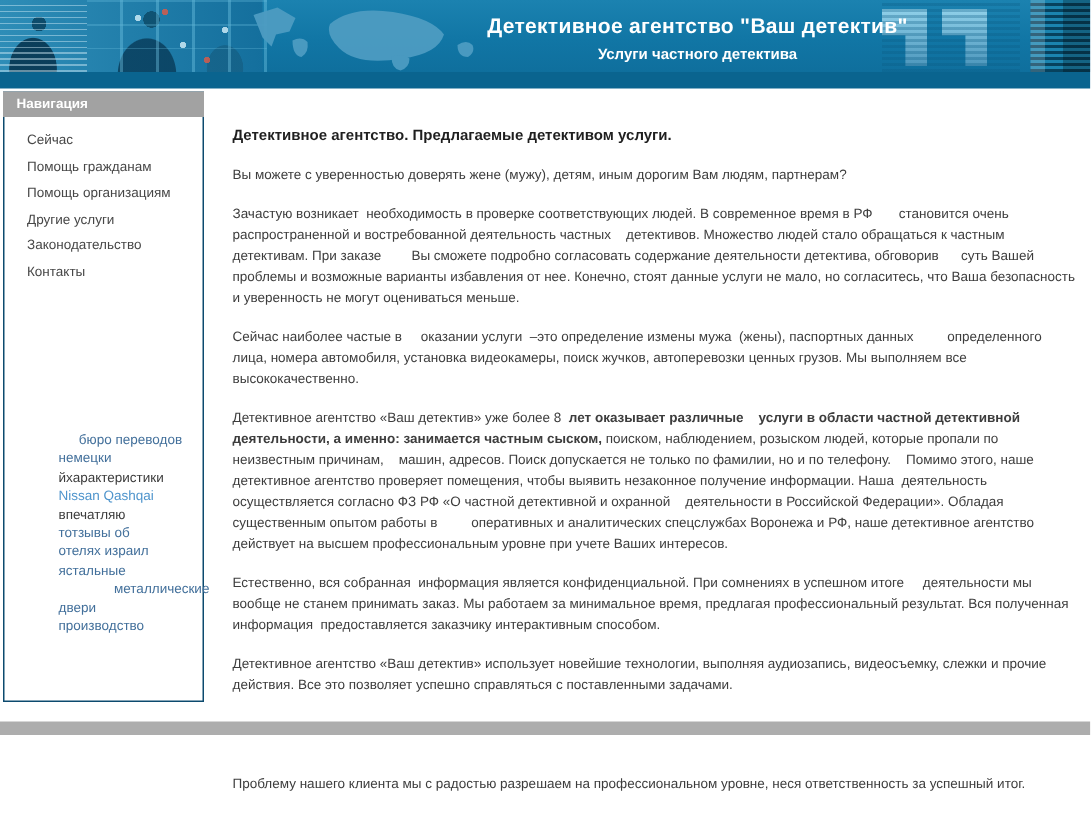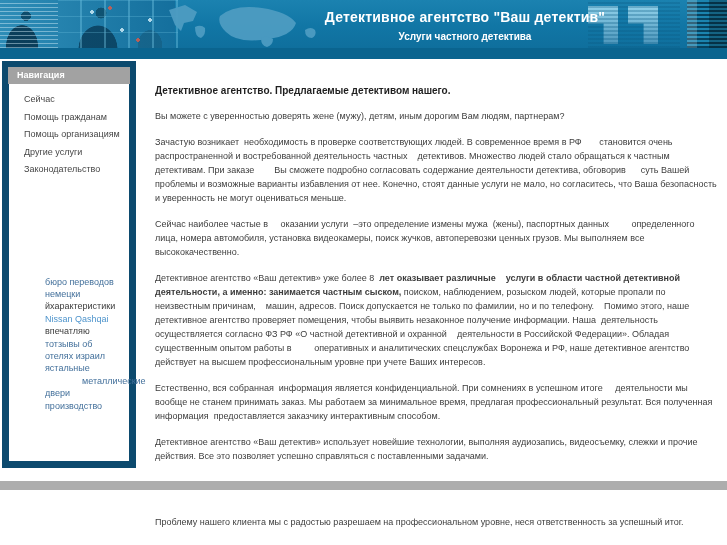--- a/index.html
+++ b/index.html
@@ -40,21 +40,21 @@
       background:
         linear-gradient(90deg, rgba(255,255,255,.18) 0 10px, transparent 10px 22px, rgba(0,0,0,.25) 22px 40px),
         repeating-linear-gradient(0deg,#07425e 0 2px,#1b84af 2px 4px);}
   .hd-text{position:absolute;left:230px;top:9px;width:470px;text-align:center;color:#fff;}
   .hd-title{font-size:14px;font-weight:bold;letter-spacing:.2px;}
   .hd-sub{font-size:10px;font-weight:bold;margin-top:6px;}
   .hd-bar{position:absolute;left:0;top:48px;width:727px;height:11px;background:#0a648f;}
 
   
   .sidebar{position:absolute;left:2px;top:61px;width:134px;height:407px;background:#fff;
-      border:7px solid #0c4a6e;box-sizing:border-box;}
+      border:1px solid #0c4a6e;box-sizing:border-box;}
   .nav-header{height:17px;line-height:17px;background:#a2a2a2;color:#fff;font-size:9px;
       font-weight:bold;padding-left:9px;margin:-1px -1px 0 -1px;}
   .nav-items{padding-top:7px;}
   .nav-item{height:17.5px;line-height:17.5px;padding-left:15px;font-size:9px;color:#474747;cursor:pointer;}
   .side-links{margin-top:97px;padding-left:36px;font-size:9px;line-height:12.4px;}
   .side-link{cursor:pointer;}
 
   
   .main{position:absolute;left:155px;top:84px;width:562px;color:#3d3d3d;font-size:9px;line-height:14px;}
   .main h1{font-size:10px;color:#1f1f1f;margin:0 0 11px 0;font-weight:bold;}
@@ -98,38 +98,39 @@
   <div class="hd-bar" style="background: rgb(10, 100, 143);"></div>
 
   <div class="sidebar">
     <div class="nav-header" style="background: rgb(162, 162, 162);">Навигация</div>
     <div class="nav-items">
       <div class="nav-item">Сейчас</div>
       <div class="nav-item">Помощь гражданам</div>
       <div class="nav-item">Помощь организациям</div>
       <div class="nav-item">Другие услуги</div>
       <div class="nav-item">Законодательство</div>
+      <div class="nav-item">Контакты</div>
     </div>
     <div class="side-links">
-      <div class="side-link" style="color: rgb(67, 112, 155);">бюро переводов</div>
+      <div class="side-link" style="color: rgb(67, 112, 155); text-align: center;">бюро переводов</div>
       <div class="side-link" style="color: rgb(67, 112, 155);">немецки</div>
       <div class="side-link" style="color: rgb(60, 60, 60);">йхарактеристики</div>
       <div class="side-link" style="color: rgb(78, 148, 204);">Nissan Qashqai</div>
       <div class="side-link" style="color: rgb(60, 60, 60);">впечатляю</div>
       <div class="side-link" style="color: rgb(67, 112, 155);">тотзывы об</div>
       <div class="side-link" style="color: rgb(67, 112, 155);">отелях израил</div>
       <div class="side-link" style="color: rgb(67, 112, 155);">ястальные</div>
       <div class="side-link" style="color: rgb(67, 112, 155); margin-left: 37px;">металлические</div>
       <div class="side-link" style="color: rgb(67, 112, 155);">двери</div>
       <div class="side-link" style="color: rgb(67, 112, 155);">производство</div>
     </div>
   </div>
 
   <div class="main">
-    <h1>Детективное агентство. Предлагаемые детективом нашего.</h1>
+    <h1>Детективное агентство. Предлагаемые детективом услуги.</h1>
     <p>Вы можете с уверенностью доверять жене (мужу), детям, иным дорогим Вам людям, партнерам?</p>
     <p>Зачастую возникает  необходимость в проверке соответствующих людей. В современное время в РФ       становится очень распространенной и востребованной деятельность частных    детективов. Множество людей стало обращаться к частным детективам. При заказе        Вы сможете подробно согласовать содержание деятельности детектива, обговорив      суть Вашей проблемы и возможные варианты избавления от нее. Конечно, стоят данные услуги не мало, но согласитесь, что Ваша безопасность и уверенность не могут оцениваться меньше.</p>
     <p>Сейчас наиболее частые в     оказании услуги  –это определение измены мужа  (жены), паспортных данных         определенного лица, номера автомобиля, установка видеокамеры, поиск жучков, автоперевозки ценных грузов. Мы выполняем все высококачественно.</p>
     <p><span>Детективное агентство «Ваш детектив» уже более 8  </span><b>лет оказывает различные    услуги в области частной детективной деятельности, а именно: занимается частным сыском,</b><span> поиском, наблюдением, розыском людей, которые пропали по неизвестным причинам,    машин, адресов. Поиск допускается не только по фамилии, но и по телефону.    Помимо этого, наше детективное агентство проверяет помещения, чтобы выявить незаконное получение информации. Наша  деятельность осуществляется согласно ФЗ РФ «О частной детективной и охранной    деятельности в Российской Федерации». Обладая существенным опытом работы в         оперативных и аналитических спецслужбах Воронежа и РФ, наше детективное агентство действует на высшем профессиональным уровне при учете Ваших интересов.</span></p>
     <p>Естественно, вся собранная  информация является конфиденциальной. При сомнениях в успешном итоге     деятельности мы вообще не станем принимать заказ. Мы работаем за минимальное время, предлагая профессиональный результат. Вся полученная информация  предоставляется заказчику интерактивным способом.</p>
     <p>Детективное агентство «Ваш детектив» использует новейшие технологии, выполняя аудиозапись, видеосъемку, слежки и прочие действия. Все это позволяет успешно справляться с поставленными задачами.</p>
     <p class="p7">
       </p>
       <div>Проблему нашего клиента мы с радостью разрешаем на профессиональном уровне, неся ответственность за успешный итог.</div>
 

